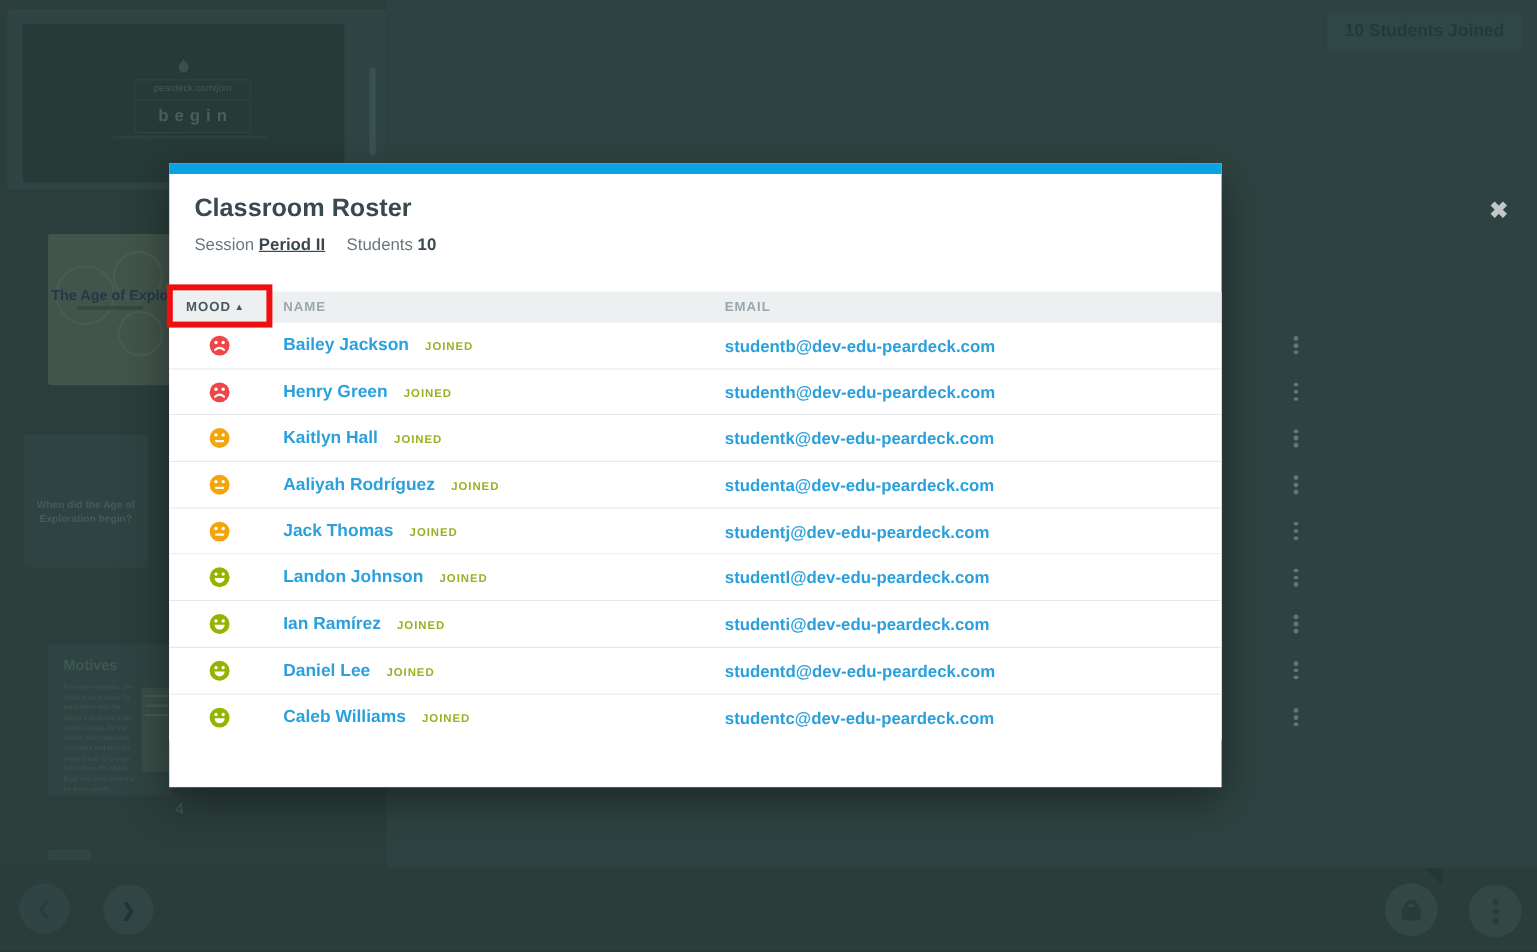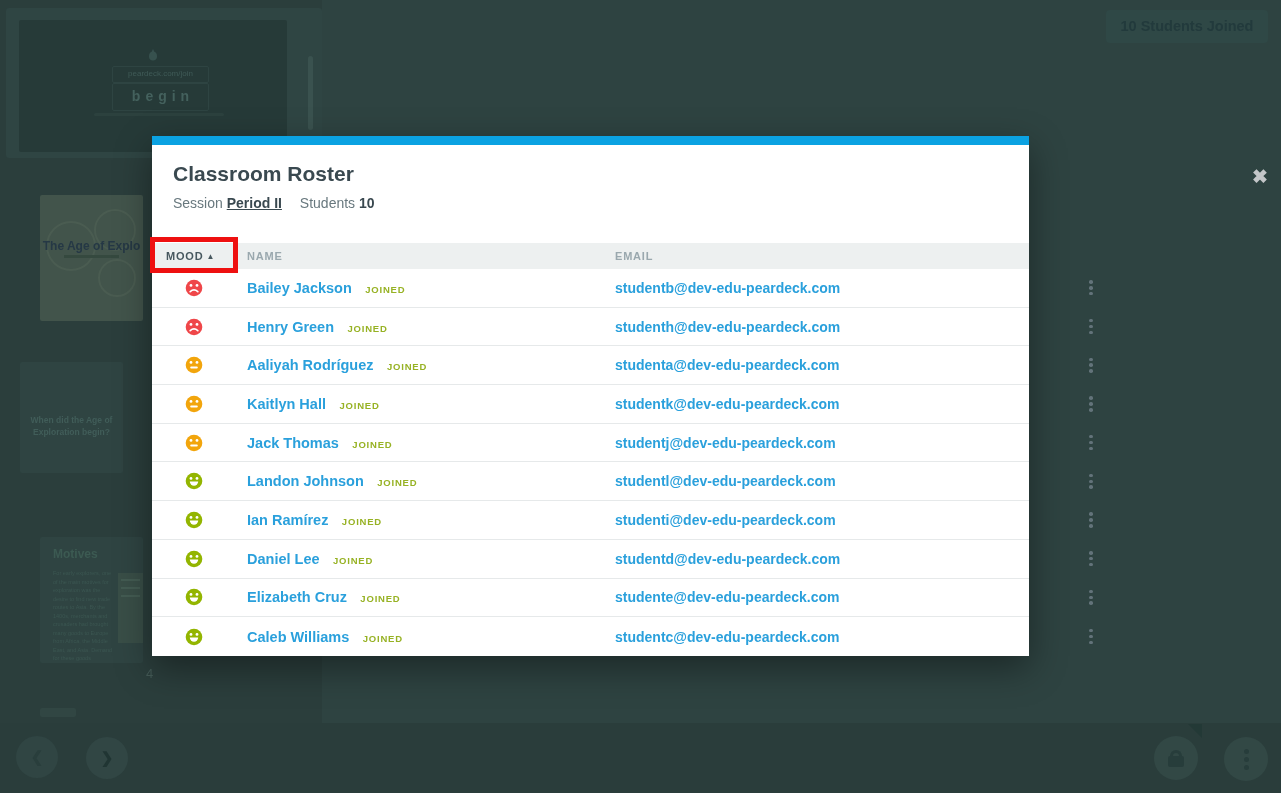--- a/index.html
+++ b/index.html
@@ -57,21 +57,21 @@
   .fab-more{left:1224px;top:737px;flex-direction:column;}
   .fab-more i{display:block;width:5px;height:5px;border-radius:50%;background:#273d3b;margin:1.5px 0;}
   .lock-glyph{position:relative;width:16px;height:17px;}
   .lock-glyph .shackle{position:absolute;left:2px;top:0;width:8px;height:8px;border:3px solid #273d3b;border-bottom:none;
     border-radius:7px 7px 0 0;box-sizing:border-box;width:12px;}
   .lock-glyph .body{position:absolute;left:0;top:6px;width:16px;height:11px;background:#273d3b;border-radius:2px;}
   .tooltip-notch{position:absolute;left:1188px;top:724px;width:0;height:0;
     border-top:14px solid #233936;border-left:14px solid transparent;}
 
   
-  .modal{position:absolute;left:152px;top:136px;width:877px;height:520px;background:#ffffff;
+  .modal{position:absolute;left:141px;top:136px;width:877px;height:520px;background:#ffffff;
     box-shadow:0 12px 34px rgba(0,0,0,.4);}
   .modal-topbar{position:absolute;left:0;top:0;width:100%;height:9px;background:var(--accent-blue,#0ba2e2);}
   .modal-title{position:absolute;left:21px;top:26px;font-size:21px;font-weight:bold;color:#3a4950;}
   .session-line{position:absolute;left:21px;top:59px;font-size:14px;color:#68787e;}
   .session-line .val{color:#3a4950;font-weight:bold;}
   .session-link{text-decoration:underline;cursor:pointer;}
   .students-count{margin-left:14px;}
   .close-btn{position:absolute;left:1095px;top:28px;width:26px;height:26px;color:#c3c6c8;
     font-size:19px;font-weight:bold;text-align:center;line-height:26px;cursor:pointer;}
 
@@ -231,60 +231,60 @@
         <div class="row">
     <span class="mood">
             <svg width="18" height="18" viewBox="0 0 18 18">
               <circle cx="9" cy="9" r="8.3" fill="#f2a50c"></circle>
               <circle cx="6" cy="6.4" r="1.4" fill="#fff"></circle>
               <circle cx="12" cy="6.4" r="1.4" fill="#fff"></circle>
               <rect x="5.2" y="10.6" width="7.6" height="1.9" rx="0.95" fill="#fff"></rect>
             </svg>
           </span>
     <span class="namecell">
+      <a class="name">Kaitlyn Hall</a>
+      <span class="joined">JOINED</span>
+    </span>
+    <a class="email">studentk@dev-edu-peardeck.com</a>
+    <span class="kebab">
+      <i></i>
+            <i></i>
+            <i></i>
+    </span>
+  </div>
+        <div class="row">
+    <span class="mood">
+            <svg width="18" height="18" viewBox="0 0 18 18">
+              <circle cx="9" cy="9" r="8.3" fill="#f2a50c"></circle>
+              <circle cx="6" cy="6.4" r="1.4" fill="#fff"></circle>
+              <circle cx="12" cy="6.4" r="1.4" fill="#fff"></circle>
+              <rect x="5.2" y="10.6" width="7.6" height="1.9" rx="0.95" fill="#fff"></rect>
+            </svg>
+          </span>
+    <span class="namecell">
       <a class="name">Aaliyah Rodríguez</a>
       <span class="joined">JOINED</span>
     </span>
     <a class="email">studenta@dev-edu-peardeck.com</a>
     <span class="kebab">
       <i></i>
             <i></i>
             <i></i>
     </span>
   </div>
         <div class="row">
     <span class="mood">
             <svg width="18" height="18" viewBox="0 0 18 18">
               <circle cx="9" cy="9" r="8.3" fill="#f2a50c"></circle>
               <circle cx="6" cy="6.4" r="1.4" fill="#fff"></circle>
               <circle cx="12" cy="6.4" r="1.4" fill="#fff"></circle>
               <rect x="5.2" y="10.6" width="7.6" height="1.9" rx="0.95" fill="#fff"></rect>
             </svg>
           </span>
     <span class="namecell">
-      <a class="name">Kaitlyn Hall</a>
-      <span class="joined">JOINED</span>
-    </span>
-    <a class="email">studentk@dev-edu-peardeck.com</a>
-    <span class="kebab">
-      <i></i>
-            <i></i>
-            <i></i>
-    </span>
-  </div>
-        <div class="row">
-    <span class="mood">
-            <svg width="18" height="18" viewBox="0 0 18 18">
-              <circle cx="9" cy="9" r="8.3" fill="#f2a50c"></circle>
-              <circle cx="6" cy="6.4" r="1.4" fill="#fff"></circle>
-              <circle cx="12" cy="6.4" r="1.4" fill="#fff"></circle>
-              <rect x="5.2" y="10.6" width="7.6" height="1.9" rx="0.95" fill="#fff"></rect>
-            </svg>
-          </span>
-    <span class="namecell">
       <a class="name">Jack Thomas</a>
       <span class="joined">JOINED</span>
     </span>
     <a class="email">studentj@dev-edu-peardeck.com</a>
     <span class="kebab">
       <i></i>
             <i></i>
             <i></i>
     </span>
   </div>
@@ -351,40 +351,20 @@
         <div class="row">
     <span class="mood">
             <svg width="18" height="18" viewBox="0 0 18 18">
               <circle cx="9" cy="9" r="8.3" fill="#93b500"></circle>
               <circle cx="6" cy="6.4" r="1.4" fill="#fff"></circle>
               <circle cx="12" cy="6.4" r="1.4" fill="#fff"></circle>
               <path d="M4.8 9.6 A4.2 4.2 0 0 0 13.2 9.6 Z" fill="#fff"></path>
             </svg>
           </span>
     <span class="namecell">
-      <a class="name">Elizabeth Cruz</a>
-      <span class="joined">JOINED</span>
-    </span>
-    <a class="email">studente@dev-edu-peardeck.com</a>
-    <span class="kebab">
-      <i></i>
-            <i></i>
-            <i></i>
-    </span>
-  </div>
-        <div class="row">
-    <span class="mood">
-            <svg width="18" height="18" viewBox="0 0 18 18">
-              <circle cx="9" cy="9" r="8.3" fill="#93b500"></circle>
-              <circle cx="6" cy="6.4" r="1.4" fill="#fff"></circle>
-              <circle cx="12" cy="6.4" r="1.4" fill="#fff"></circle>
-              <path d="M4.8 9.6 A4.2 4.2 0 0 0 13.2 9.6 Z" fill="#fff"></path>
-            </svg>
-          </span>
-    <span class="namecell">
       <a class="name">Caleb Williams</a>
       <span class="joined">JOINED</span>
     </span>
     <a class="email">studentc@dev-edu-peardeck.com</a>
     <span class="kebab">
       <i></i>
             <i></i>
             <i></i>
     </span>
   </div>

